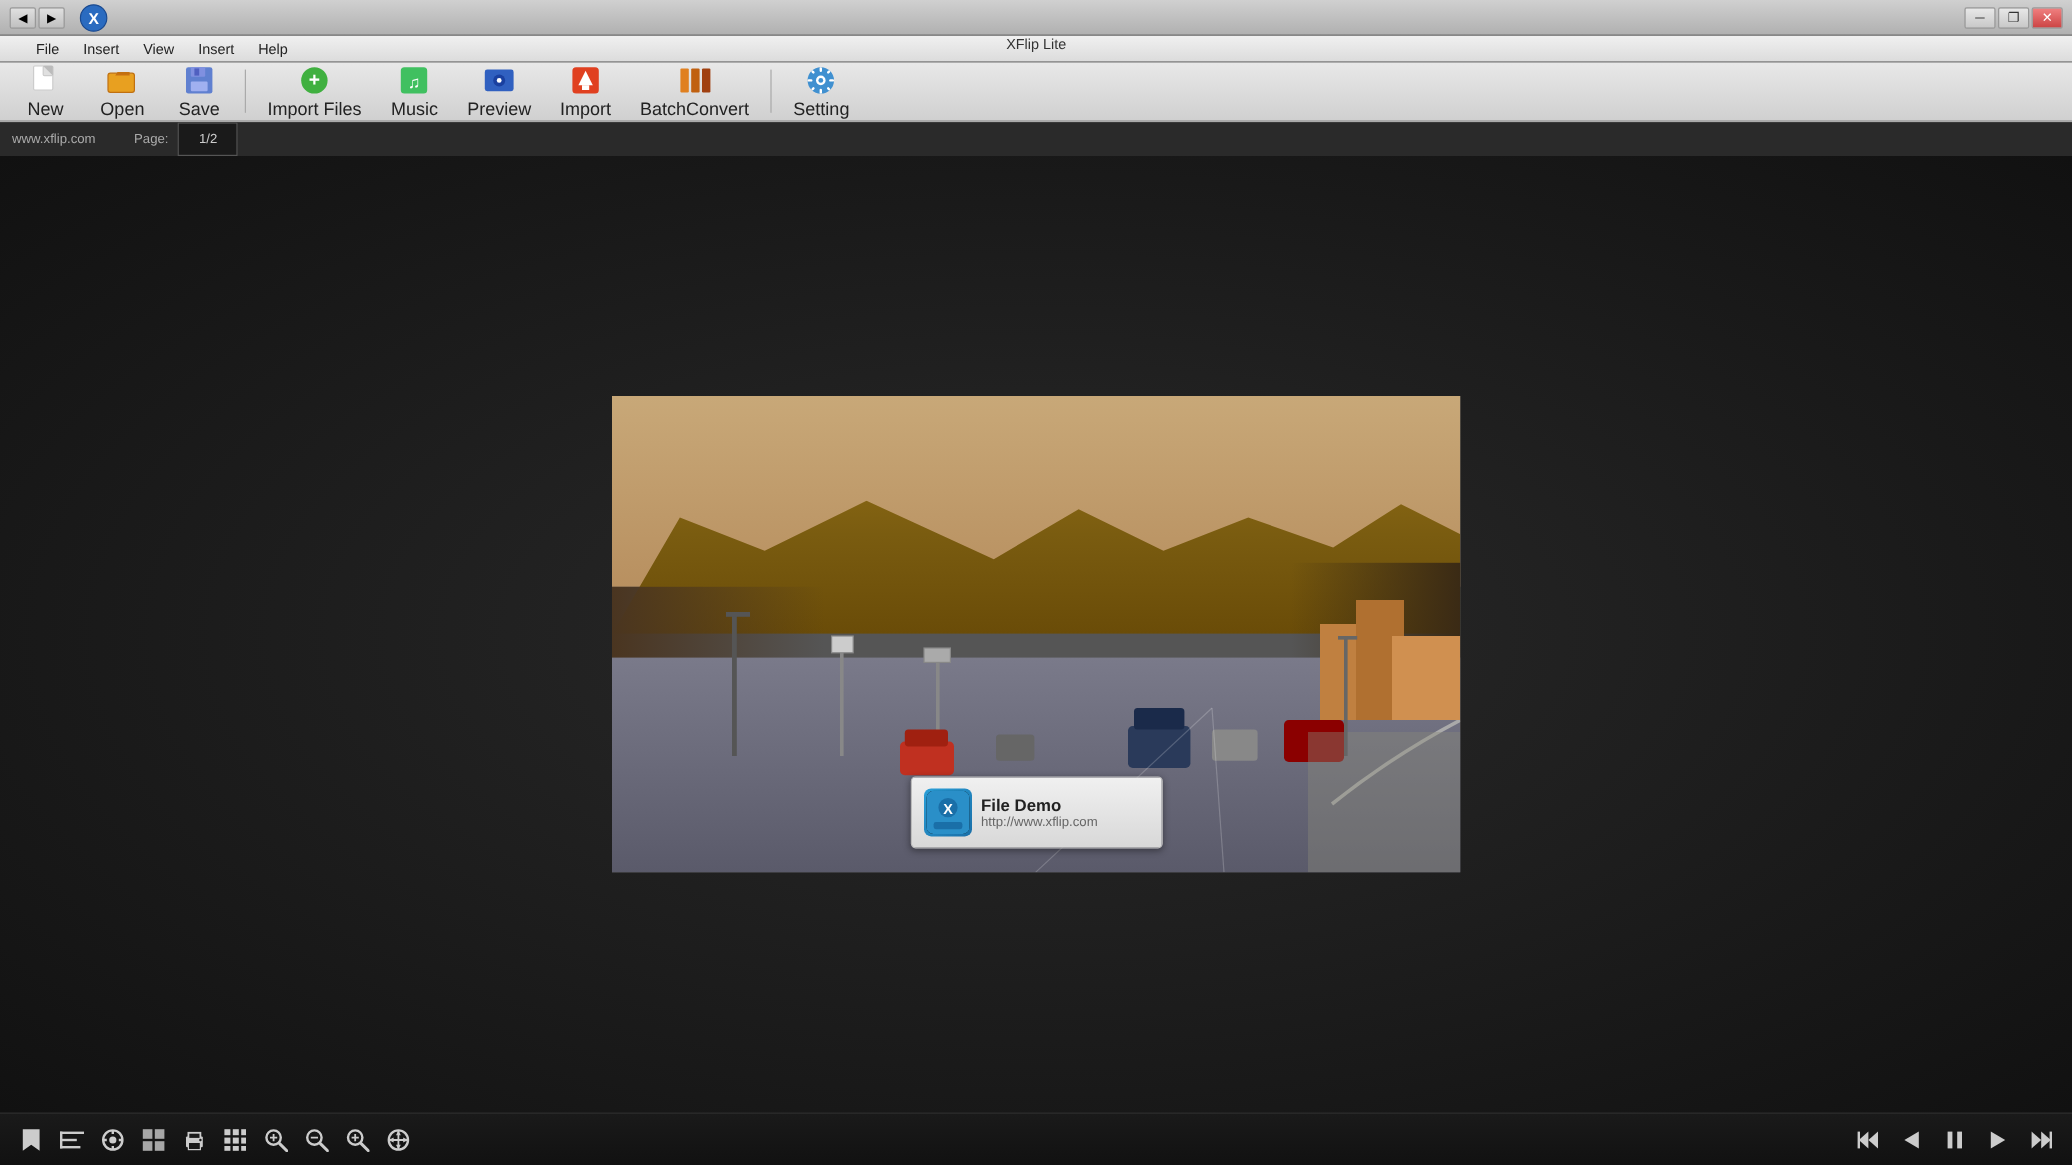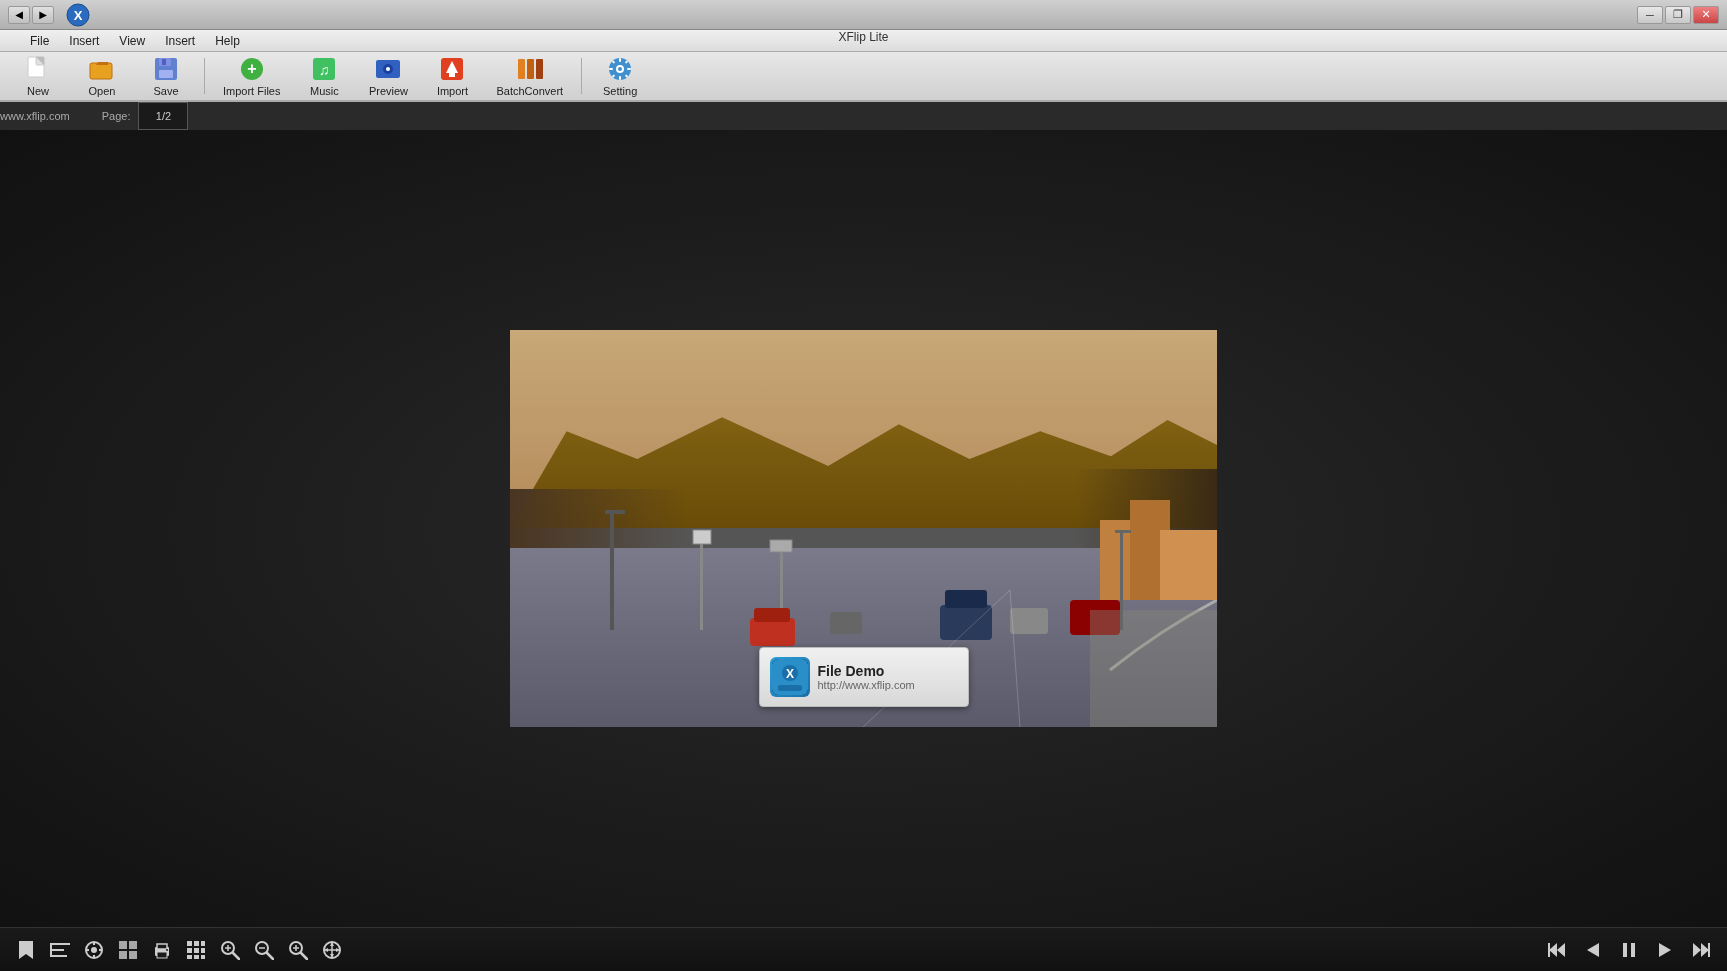--- a/index.html
+++ b/index.html
@@ -115,39 +115,39 @@
     }
     .toolbar-btn .btn-icon {
       width: 28px;
       height: 28px;
       display: flex;
       align-items: center;
       justify-content: center;
       font-size: 20px;
     }
     .toolbar-btn .btn-label {
-      font-size: 11px;
+      font-size: 15px;
       color: #222;
       font-weight: 500;
     }
     .toolbar-separator {
       width: 1px;
       height: 36px;
       background: #aaa;
       margin: 0 4px;
     }
 
     
     #addressbar {
       width: 100%;
       height: 28px;
       background: #2a2a2a;
       display: flex;
       align-items: center;
-      padding: 0 0;
+      padding: 0 10px;
       gap: 8px;
     }
     #addressbar .url-text {
       font-size: 11px;
       color: #aaa;
     }
     #addressbar .page-label {
       font-size: 11px;
       color: #aaa;
       margin-left: 24px;

